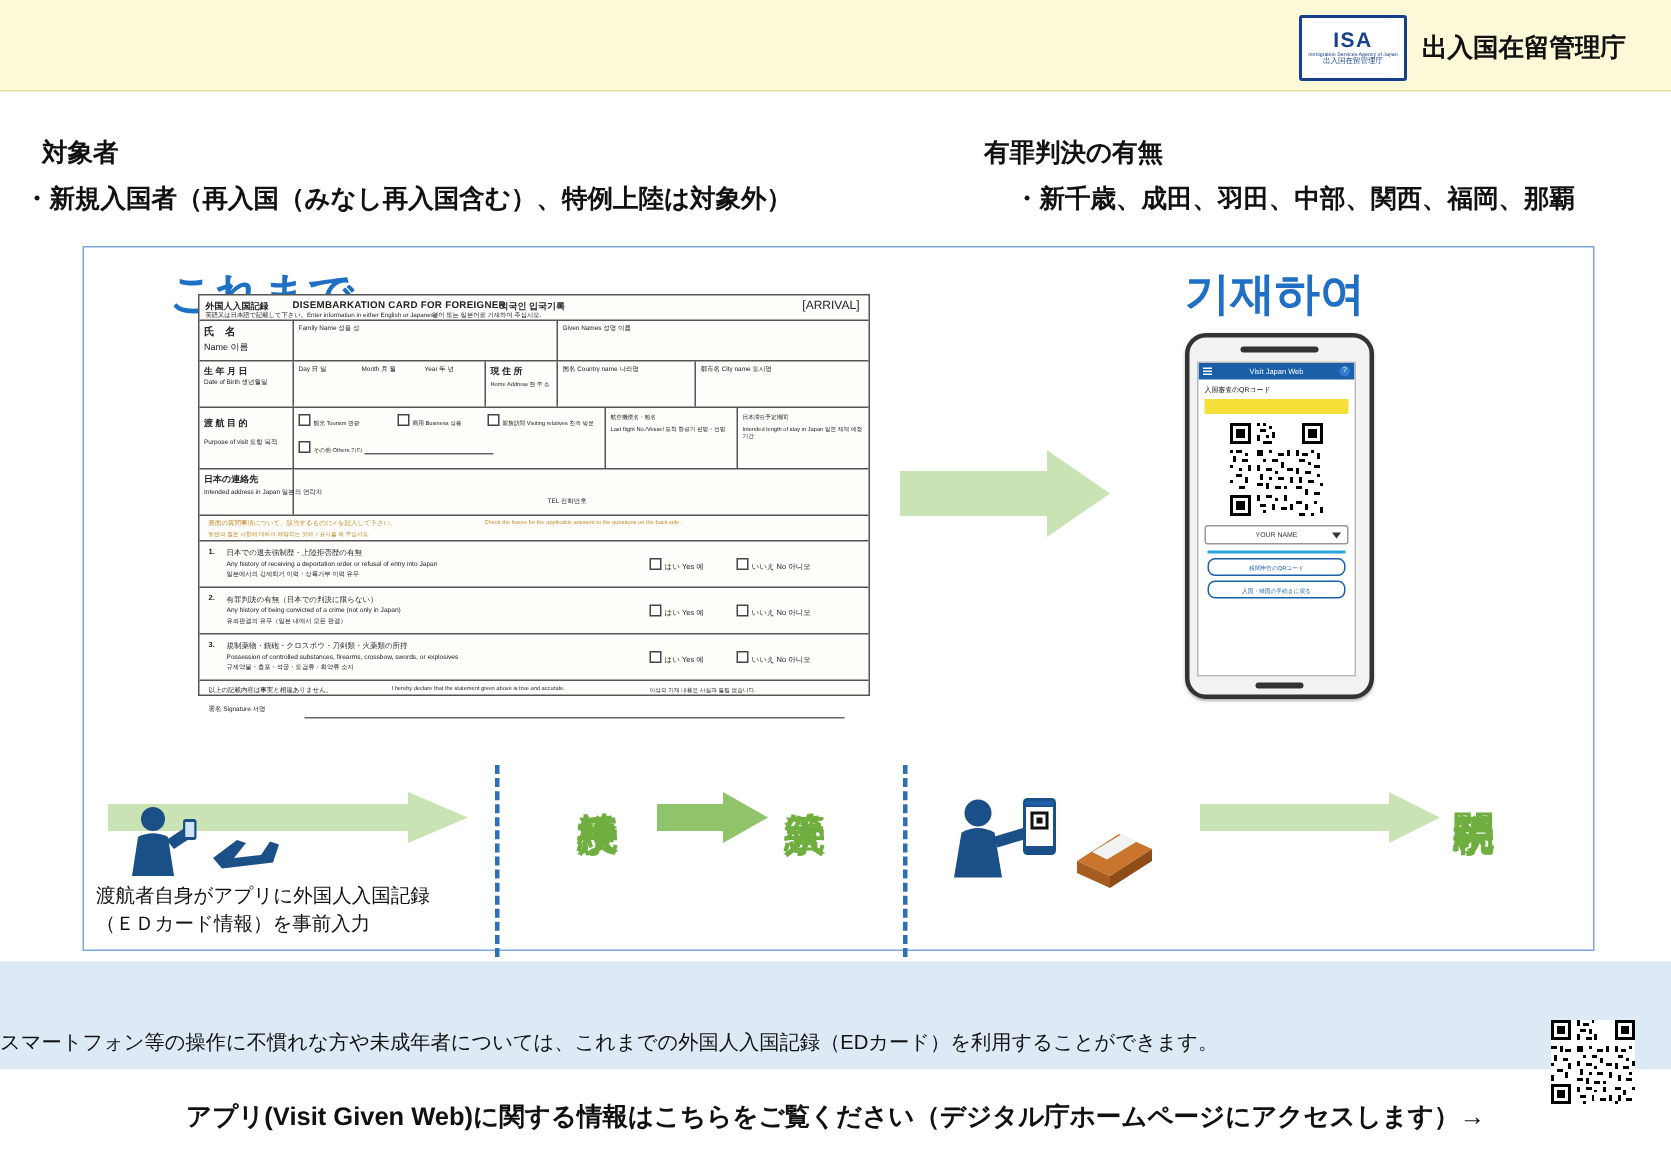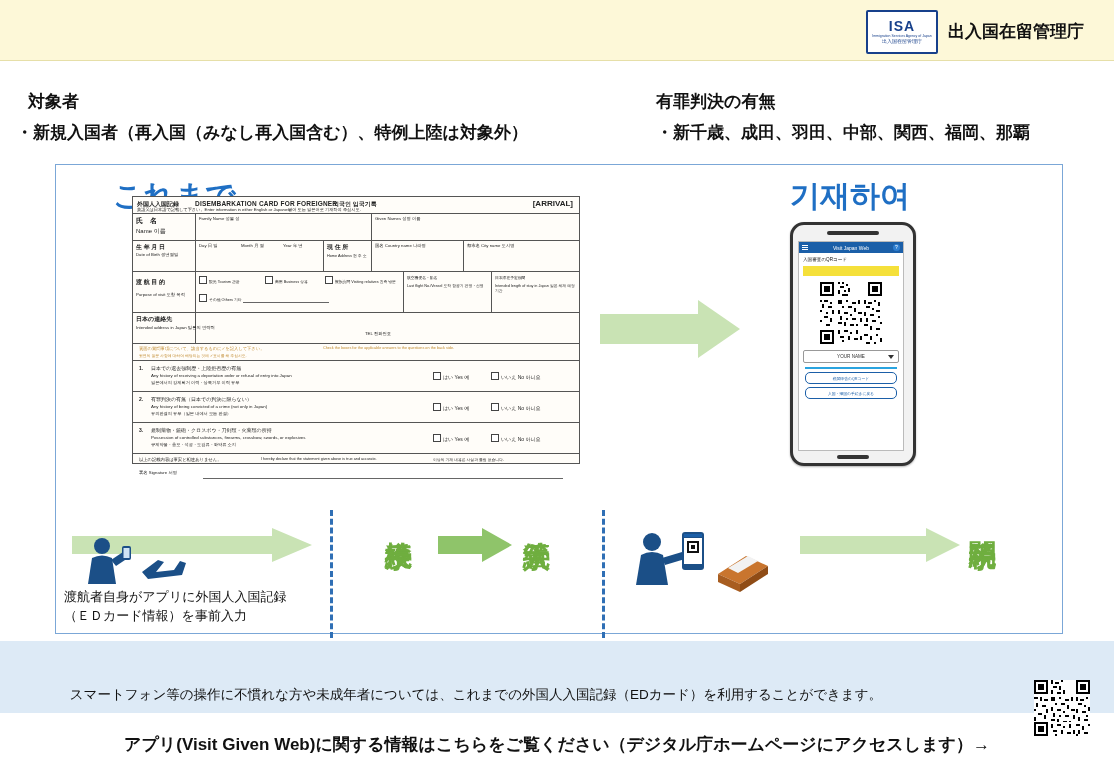--- a/index.html
+++ b/index.html
@@ -59,21 +59,21 @@
   
   .edcard{
     position:absolute;left:132px;top:196px;width:446px;height:266px;
     border:1px solid #555;background:#fffdf9;
     font-size:5px;color:#222;
   }
   .ed-top{position:relative;height:16px;border-bottom:1px solid #555;}
   .ed-t1{position:absolute;left:4px;top:3px;font-size:6px;font-weight:bold;}
   .ed-t2{position:absolute;left:62px;top:3px;font-size:6.5px;font-weight:bold;letter-spacing:0.2px;}
   .ed-t3{position:absolute;left:200px;top:3px;font-size:6px;font-weight:bold;}
-  .ed-arrival{position:absolute;right:6px;top:2px;font-size:8px;font-weight:bold;}
+  .ed-arrival{position:absolute;right:6px;top:2px;font-size:8px;font-weight:normal;}
   .ed-t4{position:absolute;left:4px;top:10px;font-size:4.2px;}
   .ed-t5{position:absolute;left:155px;top:10px;font-size:4.2px;}
 
   .ed-row{position:relative;border-bottom:1px solid #555;}
   .ed-cellLabel{position:absolute;left:3px;top:3px;font-size:7px;font-weight:bold;}
   .ed-cellSub{position:absolute;left:3px;font-size:4.3px;}
   .vline{position:absolute;top:0;bottom:0;width:1px;background:#555;}
   .small{font-size:4.3px;}
   .tiny{font-size:3.8px;}
   .cb{display:inline-block;width:6px;height:6px;border:1px solid #444;vertical-align:-1px;margin-right:2px;background:#fff;}
@@ -123,21 +123,21 @@
 
   
   .band{
     position:absolute;left:0;top:641px;width:1114px;height:72px;background:#ddeaf6;
   }
   .band-title{
     position:absolute;left:0;top:650px;width:1114px;text-align:center;
     font-size:25px;color:#1f6fc4;font-weight:normal;
   }
   .band-sub{
-    position:absolute;left:0;top:686px;width:882px;text-align:right;
+    position:absolute;left:0;top:686px;width:882px;text-align:left;
     font-size:13.5px;color:#111;
   }
   .bottom-note{
     position:absolute;left:0;top:733px;width:1114px;text-align:center;
     font-size:17px;font-weight:bold;color:#111;
   }
   .qr-small{position:absolute;left:1034px;top:680px;width:56px;height:56px;}
 
   svg{display:block;}
 </style>
@@ -151,21 +151,21 @@
       <div class="isa-main">ISA</div>
       <div class="isa-sub1">Immigration Services Agency of Japan</div>
       <div class="isa-sub2">出入国在留管理庁</div>
     </div>
     <div class="agency-name">出入国在留管理庁</div>
   </div>
 
   <div class="sec-label" style="left:28px;top:90px;">対象者</div>
   <div class="sec-text" style="left:16px;top:121px;text-align:right;">・新規入国者（再入国（みなし再入国含む）、特例上陸は対象外）</div>
   <div class="sec-label" style="left:656px;top:90px;">有罪判決の有無</div>
-  <div class="sec-text" style="left:656px;top:121px;">・新千歳、成田、羽田、中部、関西、福岡、那覇</div>
+  <div class="sec-text" style="left:676px;top:121px;">・新千歳、成田、羽田、中部、関西、福岡、那覇</div>
 
   <div class="frame"></div>
   <div class="label-before">これまで</div>
   <div class="label-after">기재하여</div>
 
   <div class="edcard">
     <div class="ed-top">
       <div class="ed-t1">外国人入国記録</div>
       <div class="ed-t2">DISEMBARKATION CARD FOR FOREIGNER</div>
       <div class="ed-t3">외국인 입국기록</div>

